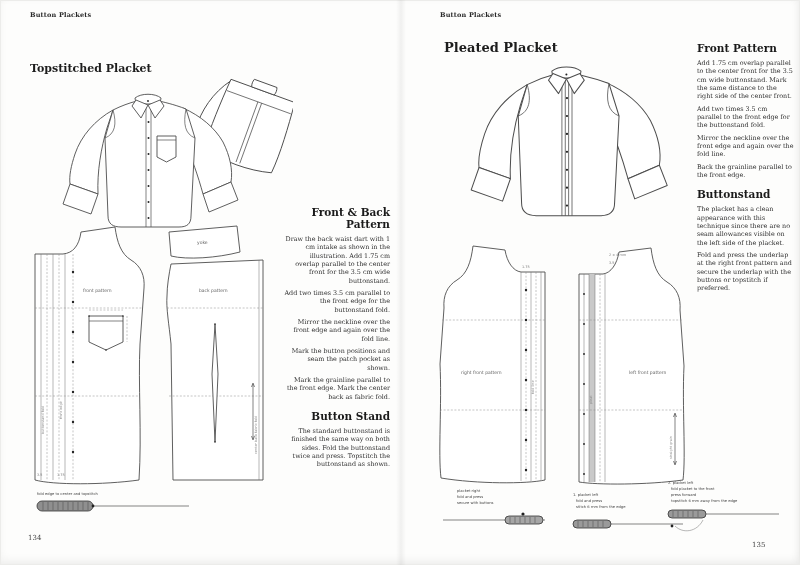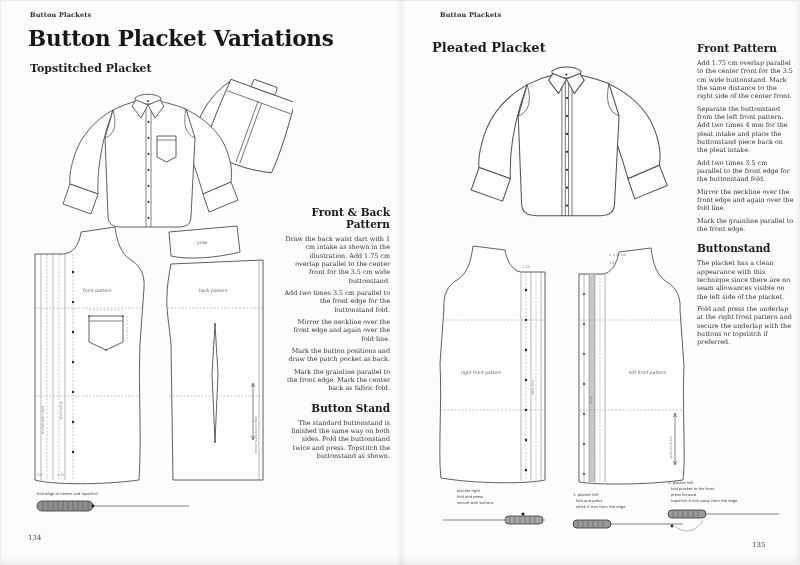--- a/index.html
+++ b/index.html
@@ -6,21 +6,21 @@
   #spread{position:relative;width:800px;height:565px;background:#fdfdfc;overflow:hidden;
           font-family:"DejaVu Serif",serif;color:#222;
           box-shadow:inset 0 0 0 1px #ececea, inset 0 -5px 8px rgba(0,0,0,0.05), inset -4px 0 6px rgba(0,0,0,0.03);}
   .gutter{position:absolute;left:396px;top:0;width:10px;height:565px;
           background:linear-gradient(90deg,rgba(0,0,0,0) 0%,rgba(0,0,0,0.05) 50%,rgba(0,0,0,0) 100%);}
   .pg-header{position:absolute;font-weight:bold;font-size:6.5px;color:#2a2a2a;letter-spacing:.2px;}
   .pg-num{position:absolute;font-size:7px;color:#444;}
   h1.book-title{position:absolute;left:28px;top:26px;margin:0;font-size:21.5px;font-weight:bold;color:#161616;letter-spacing:-0.2px;}
   h2.sub-title{position:absolute;margin:0;font-weight:bold;color:#1d1d1d;}
   #left-sub{left:30px;top:62px;font-size:11px;}
-  #right-title{left:432px;top:40px;font-size:13px;}
+  #right-title{left:444px;top:40px;font-size:13px;}
   .col{position:absolute;z-index:5;}
   .col h3{margin:0 0 5px 0;font-size:10.5px;line-height:1.15;font-weight:bold;color:#1a1a1a;}
   .col h3.later{margin-top:9px;}
   .col p{margin:0 0 4px 0;font-size:6.4px;line-height:1.3;color:#2e2e2e;}
   #left-col{left:284px;top:206px;width:106px;text-align:right;}
   #right-col{left:697px;top:42px;width:97px;}
   svg{position:absolute;}
   svg text{font-family:"DejaVu Sans",sans-serif;fill:#555;}
   .lbl{font-size:4.5px;fill:#666;}
   .vlbl{font-size:3.4px;fill:#888;}
@@ -32,21 +32,20 @@
   .dash{fill:none;stroke:#8a8a8a;stroke-width:0.5;stroke-dasharray:2 1.6;}
   .dot{fill:#222;}
   .hatchline{stroke:#555;stroke-width:0.6;}
 </style>
 </head>
 <body>
 
 <div id="spread">
 
   <div class="pg-header" style="left:30px;top:11px;">Button Plackets</div>
-  <h1 class="book-title">Button Placket Variations</h1>
   <h2 class="sub-title" id="left-sub">Topstitched Placket</h2>
 
   <svg style="left:25px;top:72px;" width="268" height="462" viewBox="0 0 268 462">
 
     <g transform="translate(172,-4) rotate(20 45 60)">
       <path class="outline" d="M18,20 C6,36 0,58 2,78 L20,84 C20,62 22,40 26,30 Z"></path>
       <path class="outline" d="M2,78 L20,84 L16,102 L-2,96 Z"></path>
       <path class="outline" d="M18,18 L86,18 C88,44 90,70 88,92 C66,98 38,98 16,92 C15,70 16,44 18,18 Z"></path>
       <path class="seam" d="M18,30 L86,30"></path>
       <path class="seam" d="M51,30 V94 M55,30 V94"></path>
@@ -124,21 +123,21 @@
       </g>
       <circle class="dot" cx="56" cy="14" r="1.4"></circle>
     </g>
   </svg>
 
   <div class="col" id="left-col">
     <h3>Front &amp; Back Pattern</h3>
     <p>Draw the back waist dart with 1 cm intake as shown in the illustration. Add 1.75 cm overlap parallel to the center front for the 3.5 cm wide buttonstand.</p>
     <p>Add two times 3.5 cm parallel to the front edge for the buttonstand fold.</p>
     <p>Mirror the neckline over the front edge and again over the fold line.</p>
-    <p>Mark the button positions and draw the patch pocket as back.</p>
+    <p>Mark the button positions and seam the patch pocket as shown.</p>
     <p>Mark the grainline parallel to the front edge. Mark the center back as fabric fold.</p>
     <h3 class="later">Button Stand</h3>
     <p>The standard buttonstand is finished the same way on both sides. Fold the buttonstand twice and press. Topstitch the buttonstand as shown.</p>
   </div>
 
   <div class="pg-num" style="left:28px;top:534px;">134</div>
 
   <div class="gutter"></div>
 
   <div class="pg-header" style="left:440px;top:11px;">Button Plackets</div>
@@ -232,24 +231,23 @@
         <path class="seam" d="M263,30 H336"></path>
         <path class="thin" d="M232,42 C240,50 254,48 260,36"></path>
         <circle class="dot" cx="229" cy="42" r="1.4"></circle>
       </g>
     </g>
   </svg>
 
   <div class="col" id="right-col">
     <h3>Front Pattern</h3>
     <p>Add 1.75 cm overlap parallel to the center front for the 3.5 cm wide buttonstand. Mark the same distance to the right side of the center front.</p>
-    <p>Separate the buttonstand from the left front pattern. Add two times 4 mm for the pleat intake and place the buttonstand piece back on the pleat intake.</p>
     <p>Add two times 3.5 cm parallel to the front edge for the buttonstand fold.</p>
     <p>Mirror the neckline over the front edge and again over the fold line.</p>
-    <p>Mark the grainline parallel to the front edge.</p>
+    <p>Back the grainline parallel to the front edge.</p>
     <h3 class="later">Buttonstand</h3>
     <p>The placket has a clean appearance with this technique since there are no seam allowances visible on the left side of the placket.</p>
     <p>Fold and press the underlap at the right front pattern and secure the underlap with the buttons or topstitch if preferred.</p>
   </div>
 
   <div class="pg-num" style="left:752px;top:541px;">135</div>
 
 </div>
 
 </body></html>

